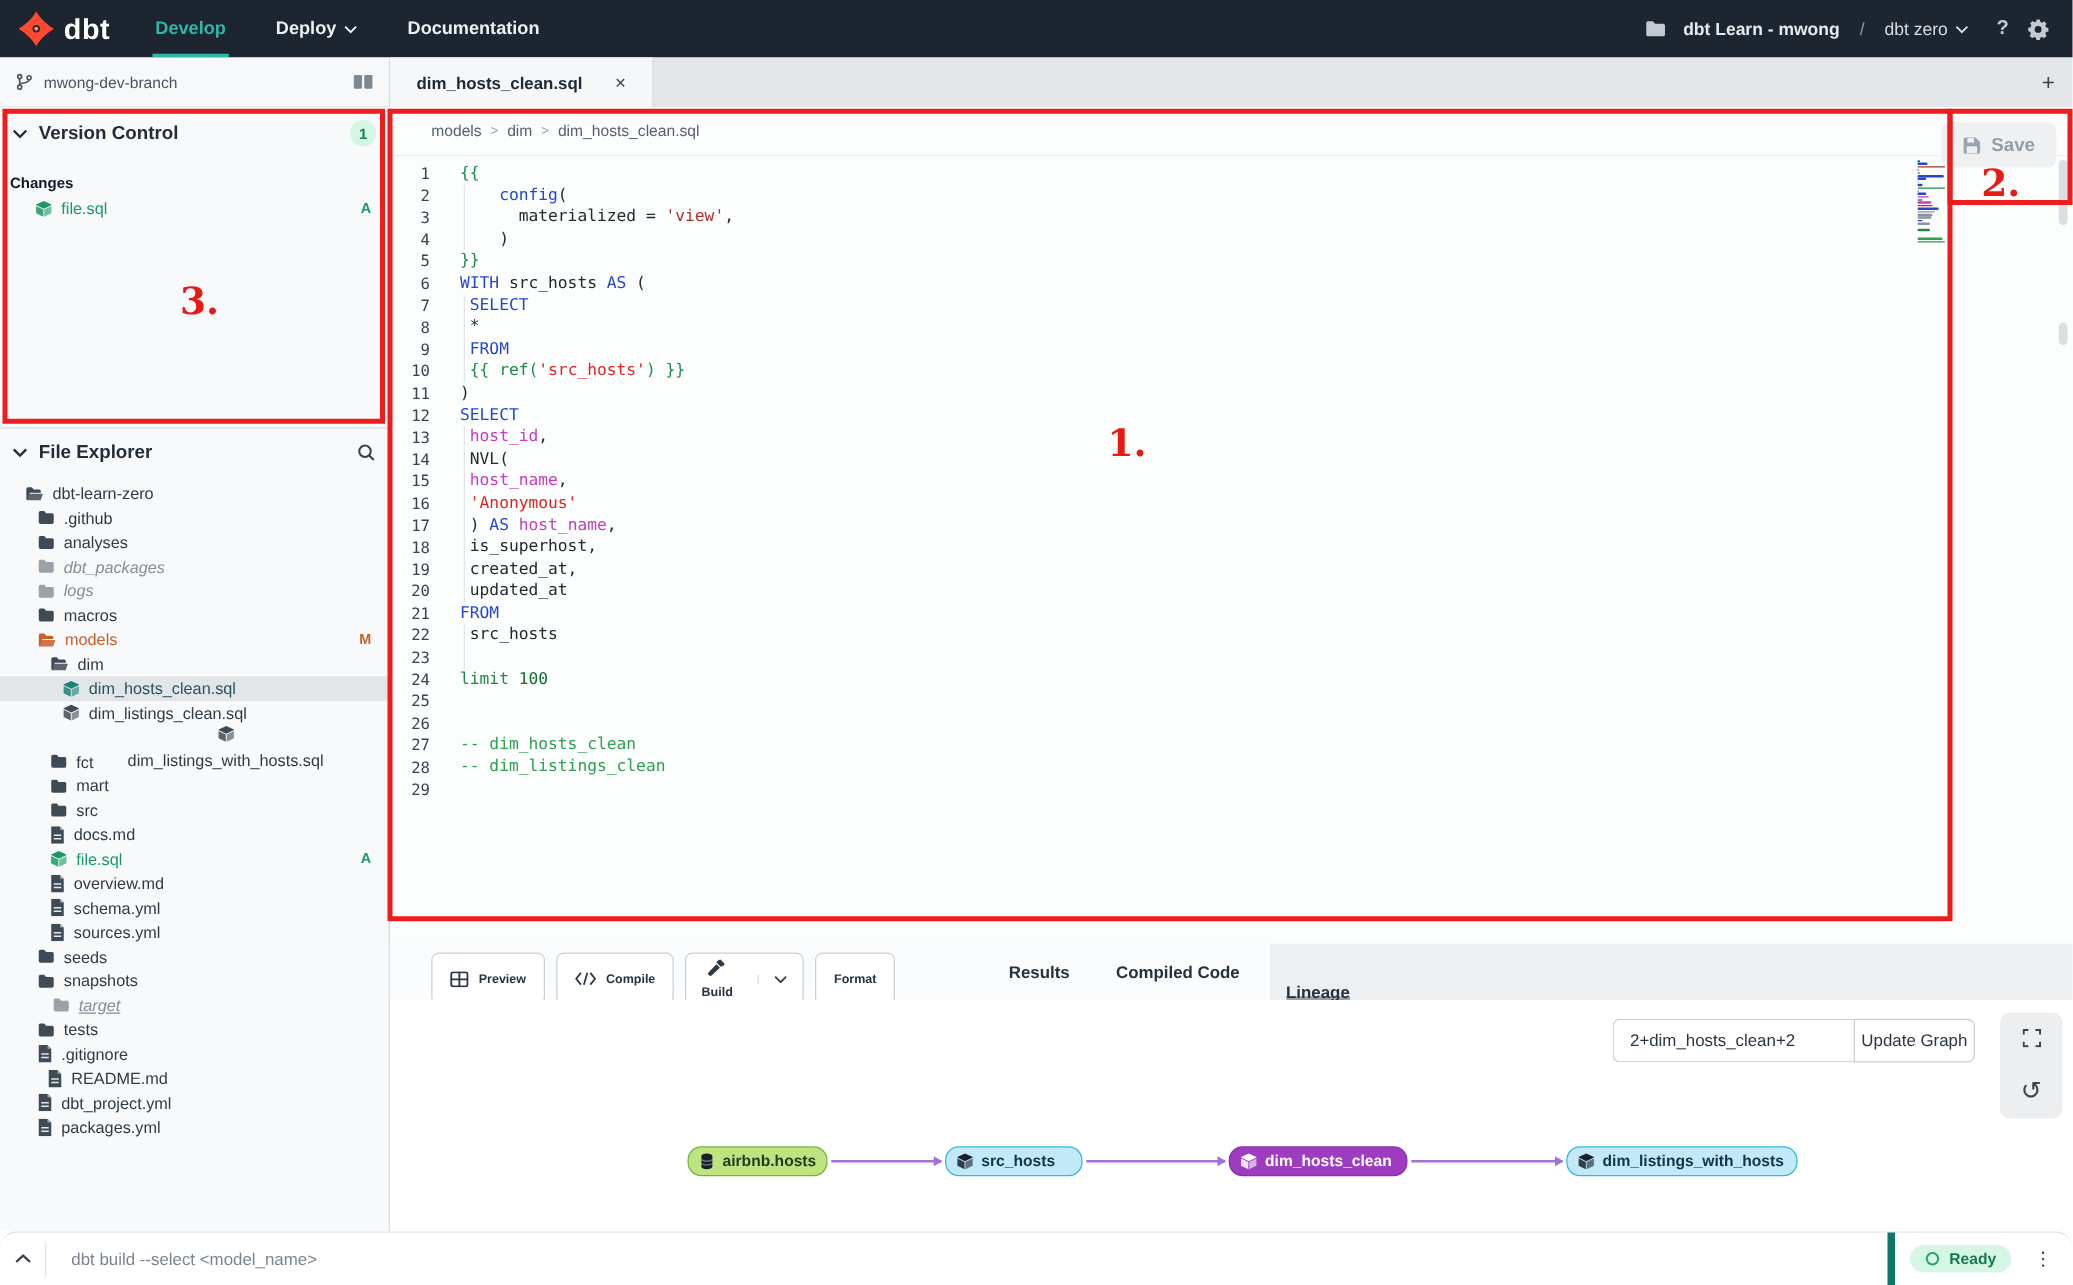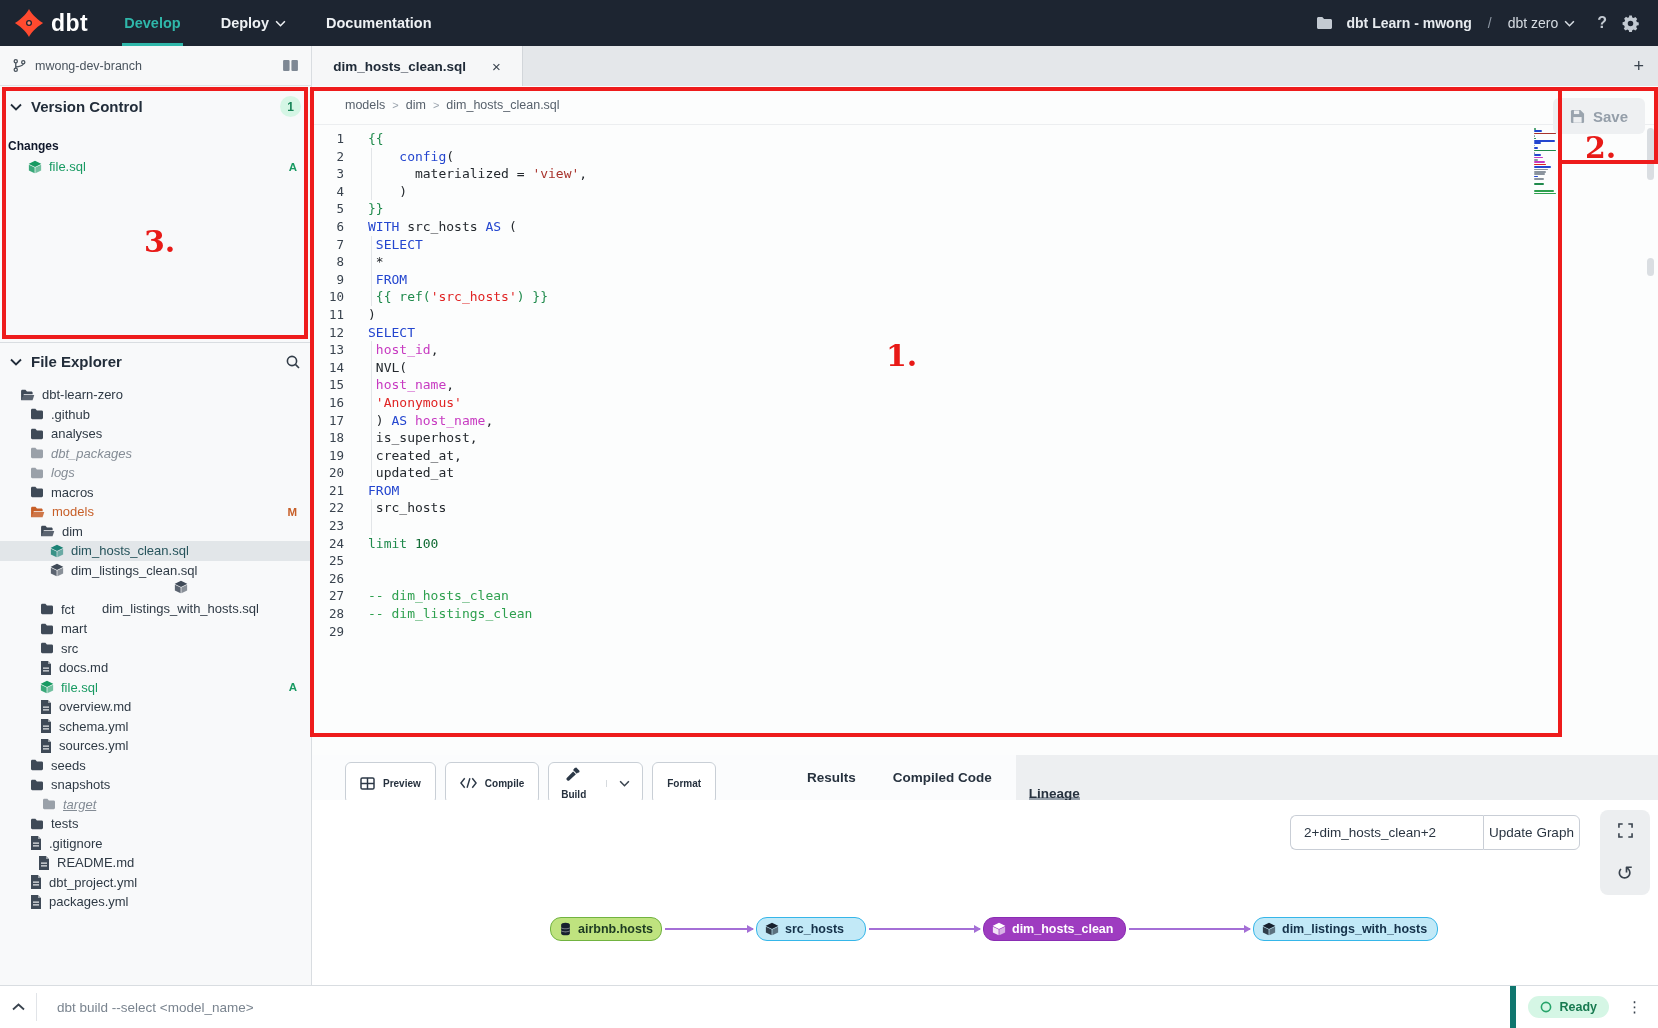--- a/index.html
+++ b/index.html
@@ -110,21 +110,21 @@
            gap:6px; padding:0 10px 0 8px; font-size:12.5px; font-weight:700; border:1.5px solid; cursor:pointer; }
   .lnode.green  { background:#bfe37f; border-color:#71b340; color:#1d3b22; }
   .lnode.cyan   { background:#c2e9f7; border-color:#35b6e9; color:#15324a; }
   .lnode.purple { background:#9e3cc0; border-color:#8a2db3; color:#fff; }
   .edge { position:absolute; top:128px; height:2px; background:#a46fd6; }
   .edge::after { content:""; position:absolute; right:-1px; top:-3px;
                  border-left:7px solid #a46fd6; border-top:4px solid transparent; border-bottom:4px solid transparent; }
 
   
   .statusbar { position:absolute; left:0; right:0; top:985px; height:43px; background:#fff;
-               border-top:1px solid #d9dde1; display:flex; align-items:center; }
+               border-top:1px solid #d9dde1; display:flex; align-items:center;border-radius:14px; }
   .sb-chevron { width:36px; display:flex; justify-content:center; cursor:pointer; }
   .sb-divider { width:1px; height:28px; background:#e1e4e8; }
   .sb-input { flex:1; border:none; outline:none; padding-left:20px; font-size:13.5px; color:#2a3542;
               font-family:inherit; background:transparent; }
   .sb-input::placeholder { color:#7a848f; }
   .sb-right { display:flex; align-items:center; gap:18px; padding-right:16px; border-left:6px solid #0f766e;
               height:100%; padding-left:12px; }
   .ready-pill { height:22px; border-radius:11px; background:#d5f6e5; display:flex; align-items:center;
                 gap:7px; padding:0 12px; font-size:12.5px; font-weight:600; color:#177a50; }
   .kebab { font-size:15px; color:#39434e; cursor:pointer; letter-spacing:0; }

